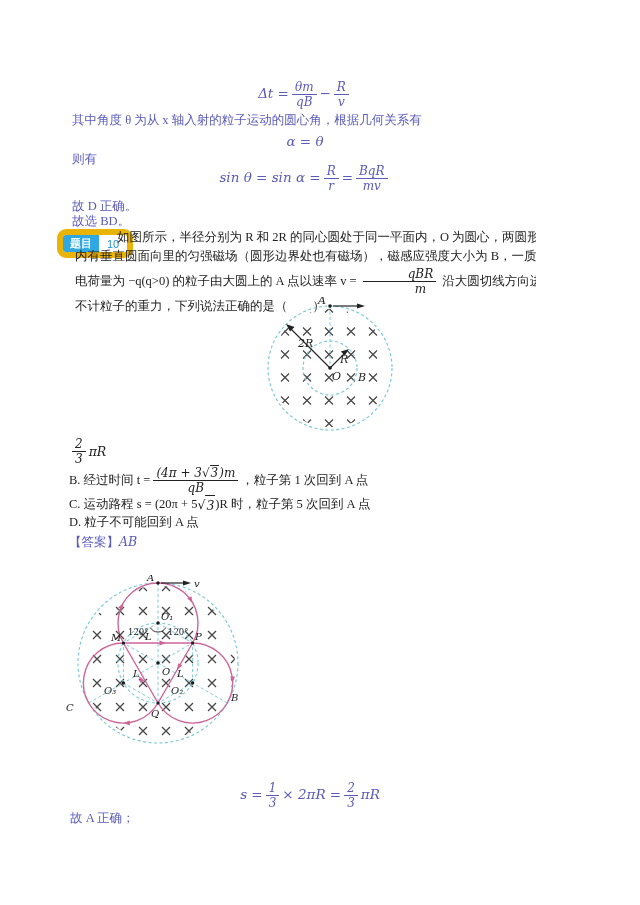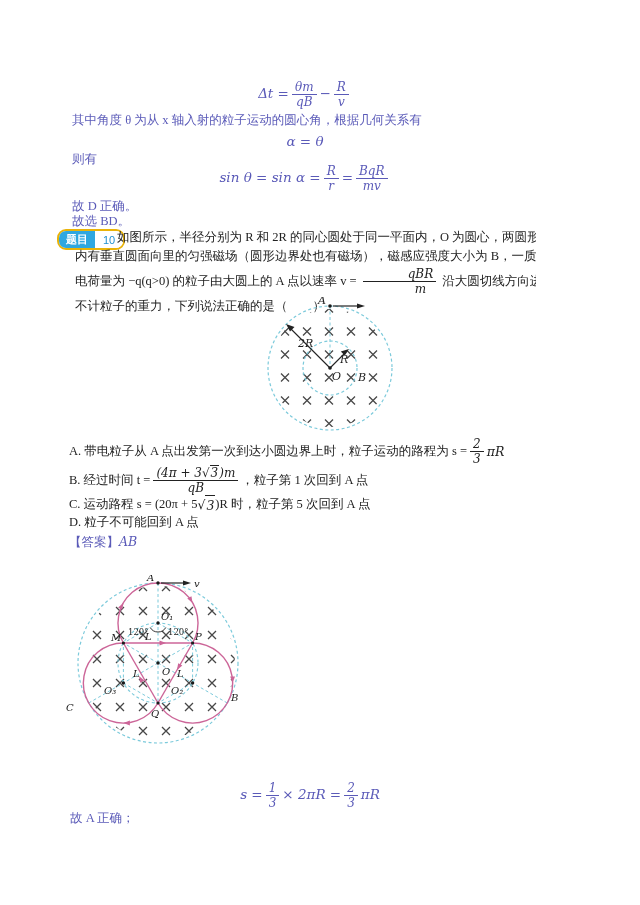--- a/index.html
+++ b/index.html
@@ -7,21 +7,21 @@
         font-family:"Liberation Serif","DejaVu Serif",serif;color:#222;}
   .abs{position:absolute;}
   .zh{font-size:12.5px;line-height:1.55;}
   .purple{color:#5a5ab8;}
   .ceq{left:0;width:610px;text-align:center;font-size:13.5px;}
   .m{font-family:"DejaVu Serif",serif;font-style:italic;}
   .frac{display:inline-block;vertical-align:middle;text-align:center;margin:0 3px;font-size:12px;}
   .frac .num{display:block;border-bottom:1px solid currentColor;padding:0 3px;line-height:1.2;}
   .frac .den{display:block;padding:0 3px;line-height:1.2;}
   .ovl{border-top:1.2px solid currentColor;padding:0 1px;}
-  .badge{display:inline-flex;align-items:center;border:2px solid #eab308;border-radius:9px;
+  .badge{display:inline-flex;align-items:center;border:6px solid #eab308;border-radius:9px;
          overflow:hidden;font-family:"Liberation Sans","DejaVu Sans",sans-serif;font-size:11px;height:17px;}
   .badge .bl{background:#2fa7e0;color:#fff;padding:0 7px;height:100%;display:flex;align-items:center;font-weight:bold;}
   .badge .bn{background:#fff;color:#1e8fd0;padding:0 8px;height:100%;display:flex;align-items:center;}
   .stem{text-indent:42px;}
   .opt{display:flex;align-items:center;}
   .dlab{font-family:"DejaVu Serif",serif;font-style:italic;font-size:11px;fill:#1d1d1d;}
   .dlab2{font-family:"DejaVu Serif",serif;font-style:italic;font-size:10px;fill:#1d1d1d;}
   .ang{font-family:"DejaVu Serif",serif;font-style:normal;font-size:8.5px;fill:#1d1d1d;}
   .pager{display:flex;gap:1px;}
   .pcirc{width:32px;height:32px;border-radius:50%;}
@@ -76,21 +76,20 @@
     <circle cx="100" cy="71" r="1.8" fill="#1a1a1a"></circle>
     <text x="88" y="7" class="dlab">A</text>
     <text x="68" y="50" class="dlab">2R</text>
     <text x="110" y="66" class="dlab">R</text>
     <text x="102" y="83" class="dlab">O</text>
     <text x="128" y="84" class="dlab">B</text>
   </svg>
 
   <div class="abs zh" style="top:438px;left:69px;width:530px">
     <div class="opt" style="height:27px">
-      <span>A. 带电粒子从 A 点出发第一次到达小圆边界上时，粒子运动的路程为 s =</span>
       <span class="frac m">
           <span class="num">2</span>
           <span class="den">3</span>
         </span>
       <span class="m">πR</span>
     </div>
     <div class="opt" style="height:31px">
       <span>B. 经过时间 t =</span>
       <span class="frac m">
           <span class="num"><span>(4π + 3</span><span>√</span><span class="ovl">3</span><span>)m</span></span>

